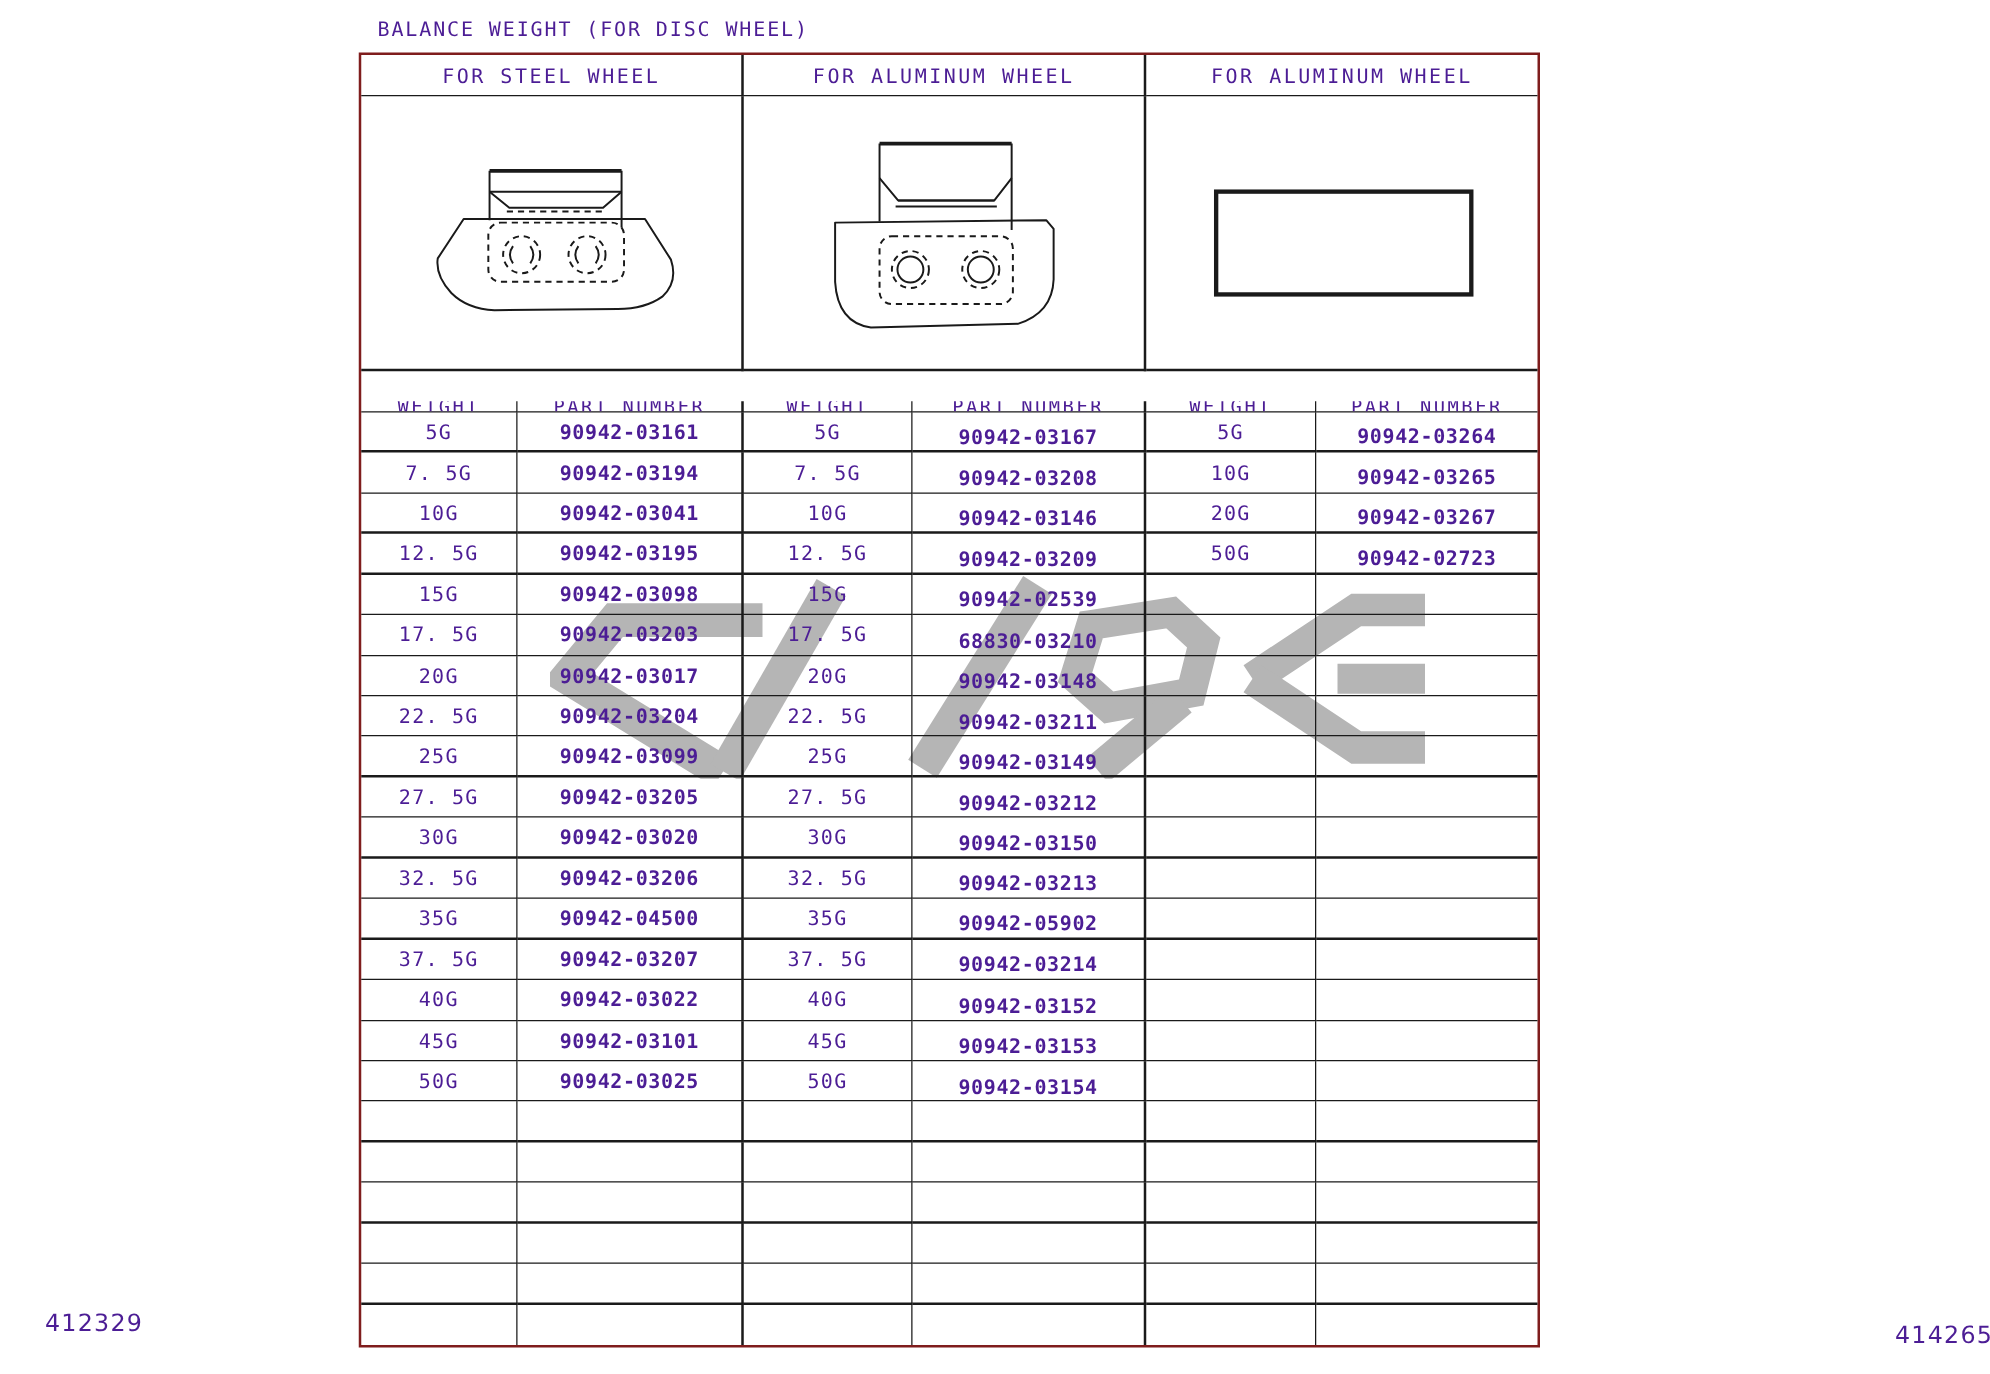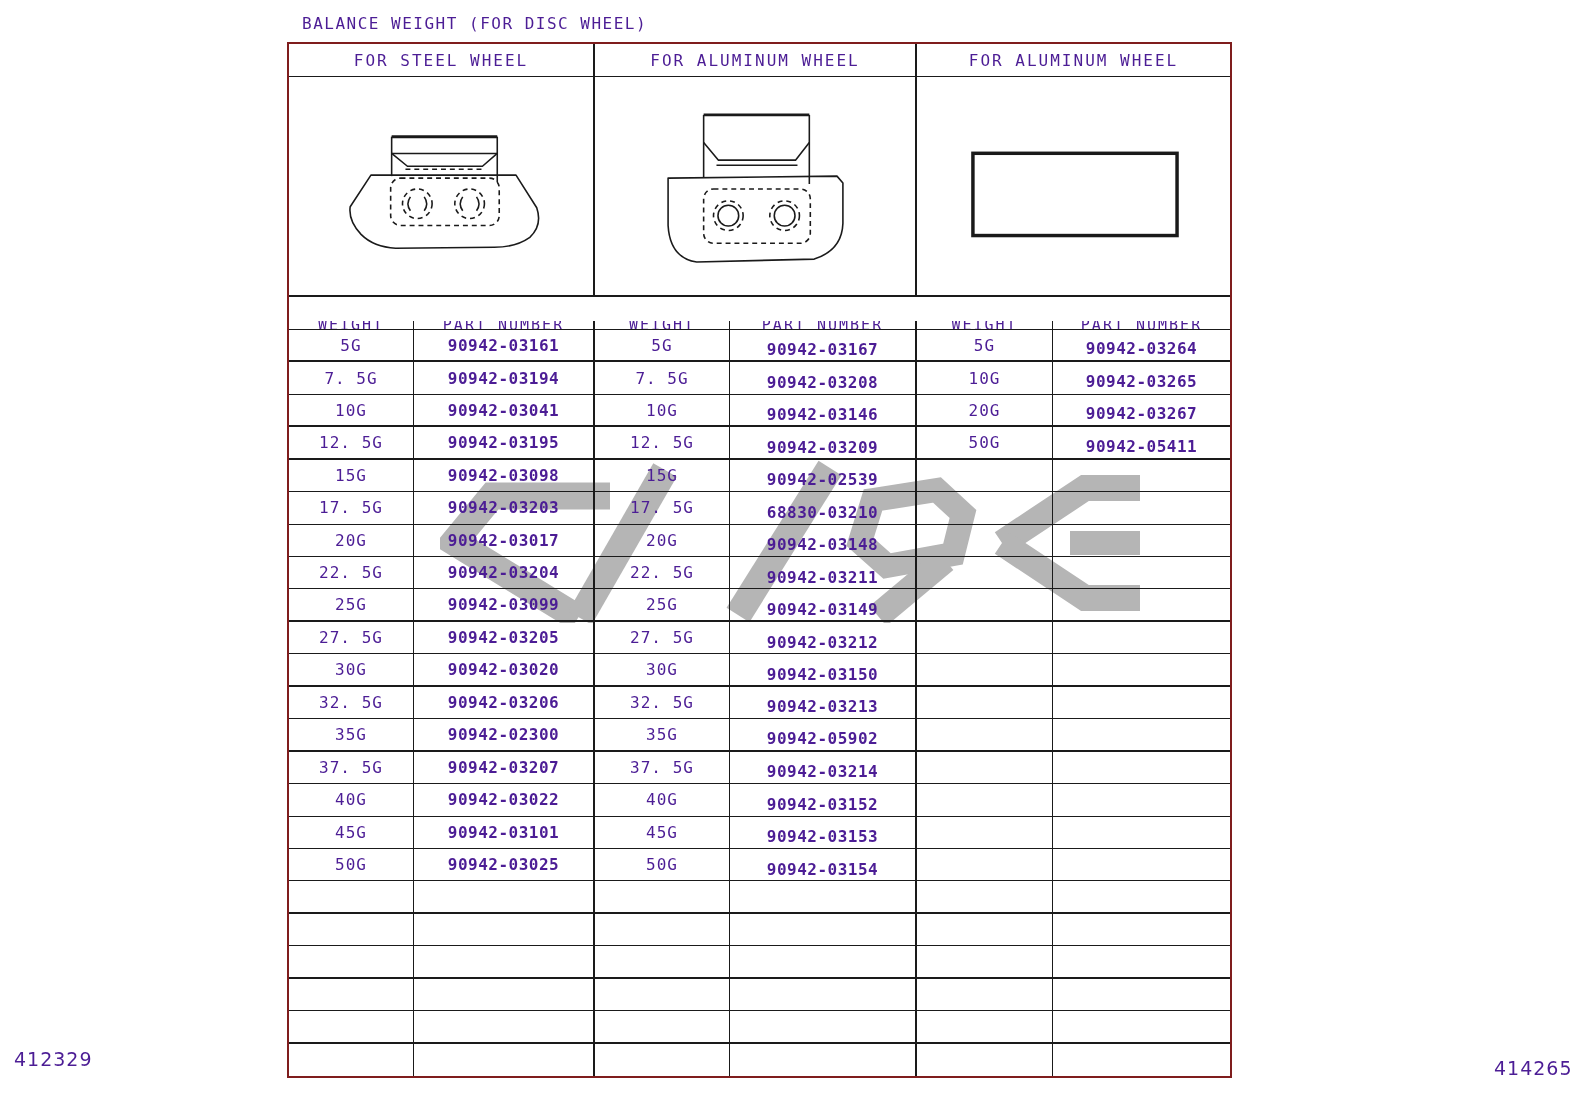--- a/index.html
+++ b/index.html
@@ -1,21 +1,21 @@
 <!DOCTYPE html>
 <html><head>
 <meta charset="utf-8">
 <style>
   html,body{margin:0;padding:0;background:#ffffff;}
   .page{position:relative;width:1592px;height:1099px;background:#ffffff;overflow:hidden;
         font-family:"DejaVu Sans Mono","Liberation Mono",monospace;color:#4c1d95;}
   .title{position:absolute;left:302px;top:14px;font-size:16px;letter-spacing:1.5px;
          white-space:nowrap;z-index:3;}
   .corner{position:absolute;font-family:"DejaVu Sans","Liberation Sans",sans-serif;
-          font-size:19px;letter-spacing:1px;z-index:3;}
+          font-size:19px;letter-spacing:1px;z-index:3;margin-left:22px;}
   .corner.bl{left:14px;top:1048px;}
   .corner.br{left:1494px;top:1057px;}
 
   .watermark{position:absolute;left:440px;top:448px;z-index:1;}
 
   .grid{position:absolute;left:287px;top:42px;width:941px;height:1032px;
         border:2px solid #7f1d1d;display:grid;z-index:2;background:transparent;
         grid-template-columns:125px 181px 135px 187px 136px 177px;
         grid-template-rows:33px 220px 33px repeat(23,1fr);}
   .cell{border-right:1px solid #1a1a1a;border-bottom:1px solid #1a1a1a;
@@ -126,21 +126,21 @@
       <div class="cell pcell s0 sepR bb2">90942-03041</div>
       <div class="cell wcell s1 bb2">10G</div>
       <div class="cell pcell s1 sepR bb2">90942-03146</div>
       <div class="cell wcell s2 bb2">20G</div>
       <div class="cell pcell s2 noR bb2">90942-03267</div>
       <div class="cell wcell s0 bb2">12. 5G</div>
       <div class="cell pcell s0 sepR bb2">90942-03195</div>
       <div class="cell wcell s1 bb2">12. 5G</div>
       <div class="cell pcell s1 sepR bb2">90942-03209</div>
       <div class="cell wcell s2 bb2">50G</div>
-      <div class="cell pcell s2 noR bb2">90942-05411</div>
+      <div class="cell pcell s2 noR bb2">90942-02723</div>
       <div class="cell wcell s0">15G</div>
       <div class="cell pcell s0 sepR">90942-03098</div>
       <div class="cell wcell s1">15G</div>
       <div class="cell pcell s1 sepR">90942-02539</div>
       <div class="cell wcell s2"></div>
       <div class="cell pcell s2 noR"></div>
       <div class="cell wcell s0">17. 5G</div>
       <div class="cell pcell s0 sepR">90942-03203</div>
       <div class="cell wcell s1">17. 5G</div>
       <div class="cell pcell s1 sepR">68830-03210</div>
@@ -176,21 +176,21 @@
       <div class="cell pcell s1 sepR bb2">90942-03150</div>
       <div class="cell wcell s2 bb2"></div>
       <div class="cell pcell s2 noR bb2"></div>
       <div class="cell wcell s0">32. 5G</div>
       <div class="cell pcell s0 sepR">90942-03206</div>
       <div class="cell wcell s1">32. 5G</div>
       <div class="cell pcell s1 sepR">90942-03213</div>
       <div class="cell wcell s2"></div>
       <div class="cell pcell s2 noR"></div>
       <div class="cell wcell s0 bb2">35G</div>
-      <div class="cell pcell s0 sepR bb2">90942-02300</div>
+      <div class="cell pcell s0 sepR bb2">90942-04500</div>
       <div class="cell wcell s1 bb2">35G</div>
       <div class="cell pcell s1 sepR bb2">90942-05902</div>
       <div class="cell wcell s2 bb2"></div>
       <div class="cell pcell s2 noR bb2"></div>
       <div class="cell wcell s0">37. 5G</div>
       <div class="cell pcell s0 sepR">90942-03207</div>
       <div class="cell wcell s1">37. 5G</div>
       <div class="cell pcell s1 sepR">90942-03214</div>
       <div class="cell wcell s2"></div>
       <div class="cell pcell s2 noR"></div>

